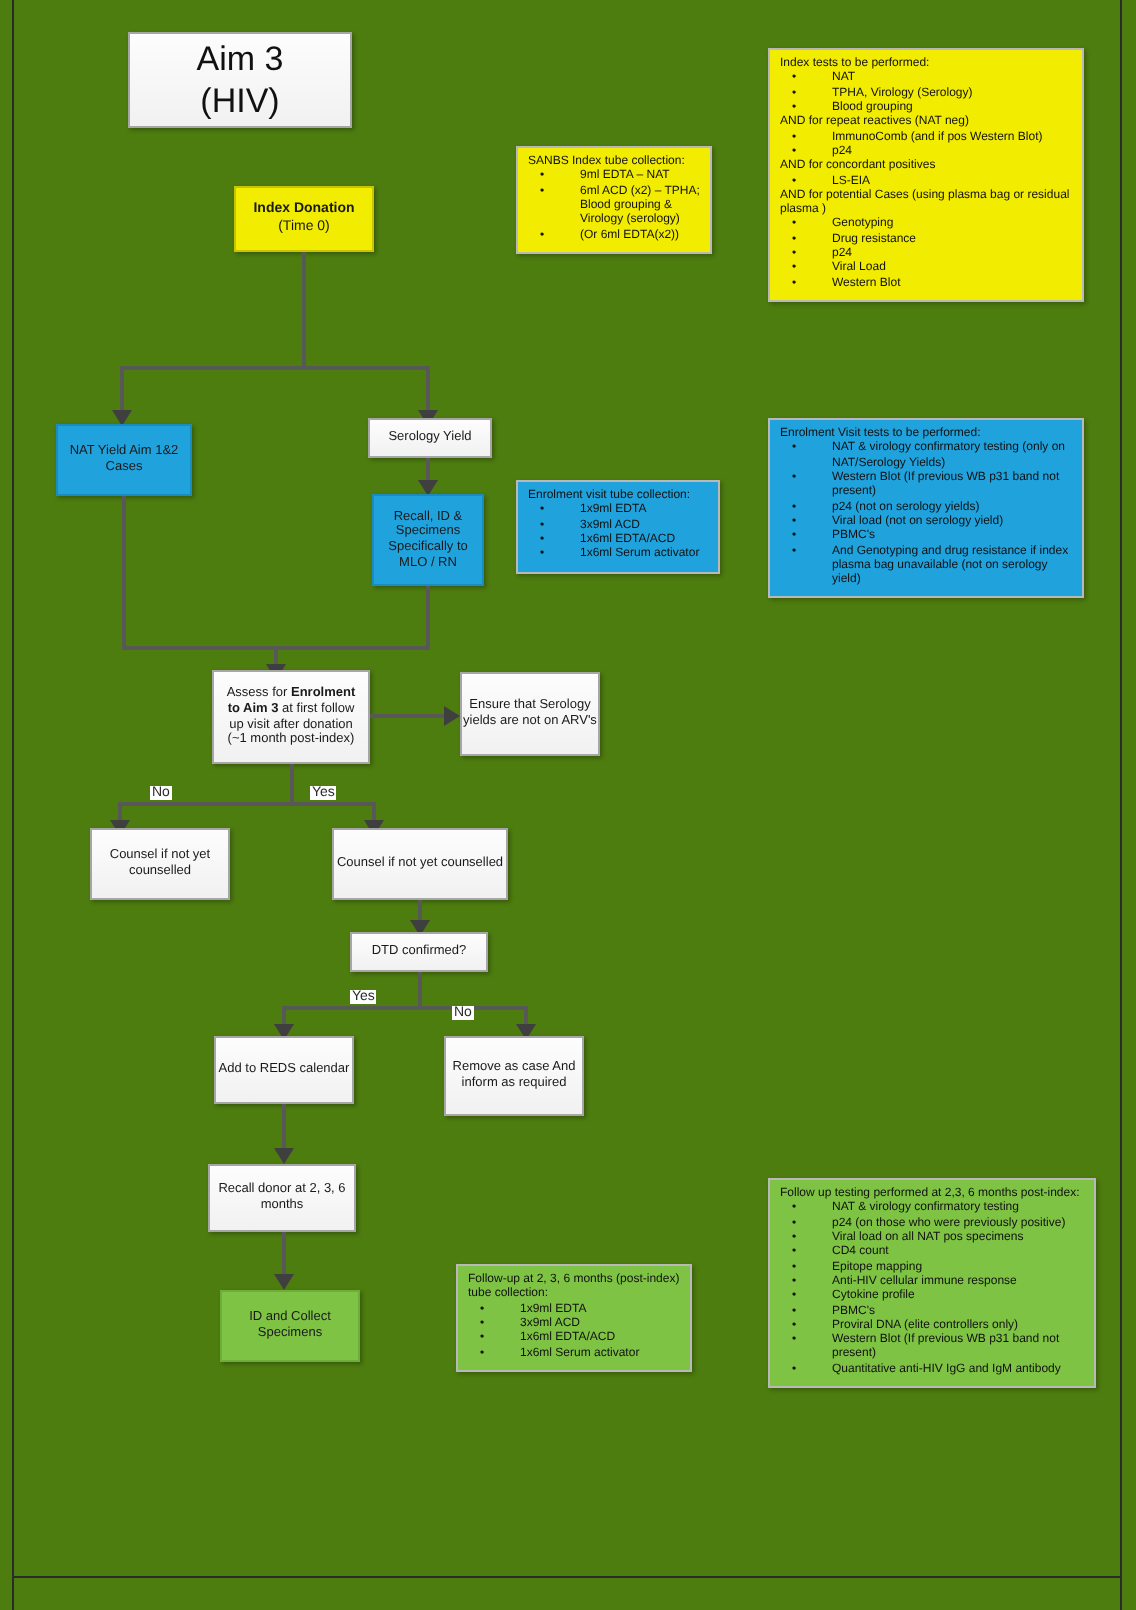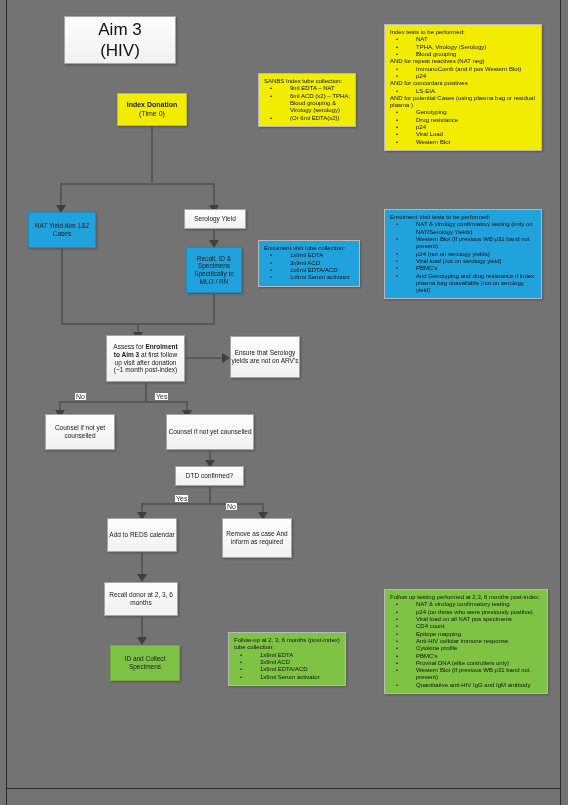--- a/index.html
+++ b/index.html
@@ -7,21 +7,21 @@
     padding: 0;
     background: #ffffff;
   }
   body {
     font-family: "Liberation Sans", sans-serif;
   }
   #page {
     position: relative;
     width: 568px;
     height: 805px;
-    background: #737373;
+    background: #4d7c0f;
     overflow: hidden;
   }
   
   .page-edge-left {
     position: absolute;
     left: 6px; top: 0; width: 1px; height: 805px;
     background: #2b2b2b;
   }
   .page-edge-right {
     position: absolute;

